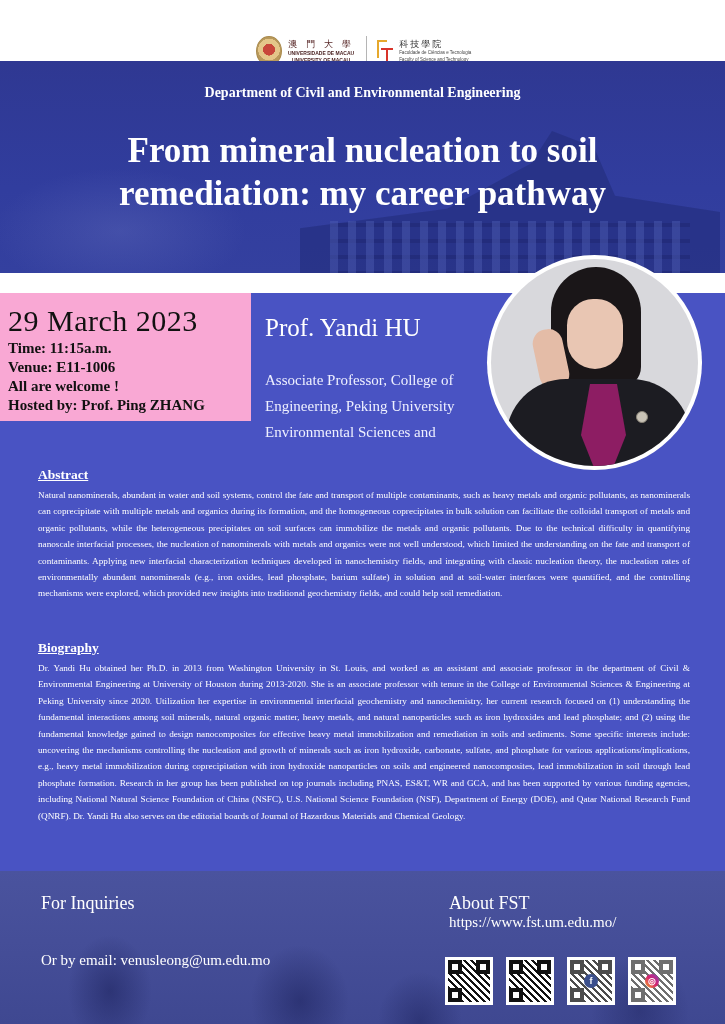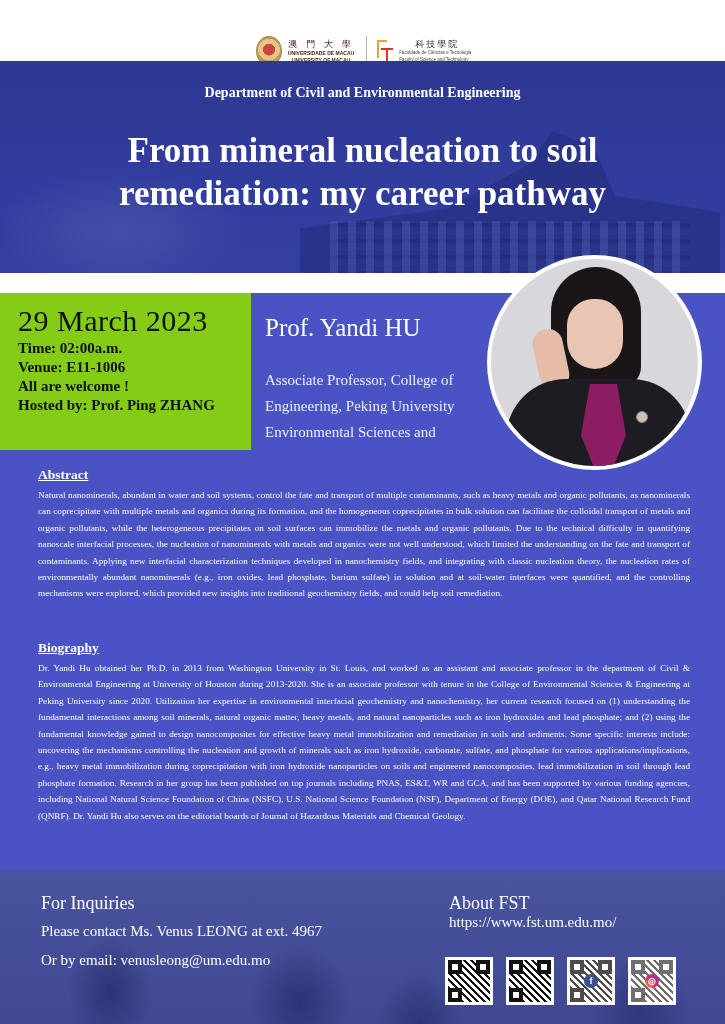--- a/index.html
+++ b/index.html
@@ -11,36 +11,36 @@
   .um-seal { width:26px; height:30px; border-radius:50%; background:radial-gradient(circle at 50% 45%, #c8463a 0 30%, #e4c689 31% 55%, #b99a5c 56% 100%); border:1px solid #a8884a; }
   .um-text { margin-left:6px; display:flex; flex-direction:column; align-items:center; line-height:1; }
   .um-cn { font-family:"DejaVu Serif",serif; font-size:9px; color:#5a2a2a; letter-spacing:3px; }
   .um-pt, .um-en { font-family:"Liberation Sans",sans-serif; font-size:5px; color:#4b2323; font-weight:bold; margin-top:2px; }
   .logo-divider { width:1px; height:30px; background:#b5b5b5; margin:0 10px 0 12px; }
   .fst-mark { width:16px; height:22px; position:relative; }
   .fst-mark .f { position:absolute; left:0; top:0; width:10px; height:18px; border-left:2px solid #e6a82c; border-top:2px solid #e6a82c; }
   .fst-mark .t { position:absolute; left:4px; top:8px; width:12px; height:14px; border-top:2px solid #d8342a; }
   .fst-mark .t:after { content:""; position:absolute; left:5px; top:0; width:2px; height:12px; background:#d8342a; }
   .fst-text { margin-left:6px; display:flex; flex-direction:column; line-height:1; }
-  .fst-cn { font-family:"DejaVu Serif",serif; font-size:9px; color:#333; letter-spacing:2px;margin-left:16px; }
+  .fst-cn { font-family:"DejaVu Serif",serif; font-size:9px; color:#333; letter-spacing:2px; }
   .fst-pt, .fst-en { font-family:"Liberation Sans",sans-serif; font-size:4.5px; color:#444; margin-top:2px; }
 
   .hero { position:absolute; left:0; top:61px; width:725px; height:212px;
     background:
       radial-gradient(ellipse 180px 90px at 120px 170px, rgba(120,130,200,0.25), transparent 70%),
       linear-gradient(180deg, #2f3892 0%, #313d9e 60%, #34409f 100%); overflow:hidden; }
   .bldg { position:absolute; left:300px; top:70px; width:420px; height:162px; background:rgba(38,48,130,0.75); clip-path:polygon(0 100%, 0 60%, 35% 48%, 55% 20%, 60% 0, 70% 10%, 75% 40%, 100% 50%, 100% 100%); }
   .bldg-win { position:absolute; left:330px; top:160px; width:360px; height:70px;
     background:repeating-linear-gradient(90deg, rgba(80,95,180,0.55) 0 8px, transparent 8px 18px),
                repeating-linear-gradient(0deg, rgba(30,38,110,0.6) 0 4px, transparent 4px 16px); opacity:0.8; }
   .dept { position:absolute; top:24px; left:0; width:725px; text-align:center; color:#ffffff; font-size:14px; font-weight:bold; }
   .title { position:absolute; top:68px; left:0; width:725px; text-align:center; color:#ffffff; font-size:35px; line-height:43px; font-weight:bold; }
 
   .main { position:absolute; left:0; top:293px; width:725px; height:578px; background:#4953c3; }
-  .datebox { position:absolute; left:0; top:293px; width:251px; height:157px; background:#84cc16; padding:10px 0 0 18px; }
+  .datebox { position:absolute; left:0; top:293px; width:251px; height:128px; background:#f9a8d4; padding:10px 0 0 8px; }
   .date { font-size:30px; color:#111; line-height:36px; letter-spacing:0.5px; }
   .info-line { font-size:15px; font-weight:bold; color:#111; line-height:19px; }
 
   .speaker-name { position:absolute; left:265px; top:314px; font-size:25px; color:#ffffff; }
   .affil { position:absolute; left:265px; top:367px; width:230px; font-size:15px; line-height:26px; color:#eef0ff; }
 
   .photo { position:absolute; left:487px; top:255px; width:215px; height:215px; border-radius:50%; background:#ffffff; padding:4px; }
   .photo-inner { width:100%; height:100%; border-radius:50%; overflow:hidden; position:relative; background:#d8d8dc; }
   .ph-hair { position:absolute; left:60px; top:8px; width:90px; height:120px; border-radius:45px 45px 20px 20px; background:#1a1618; }
   .ph-face { position:absolute; left:76px; top:40px; width:56px; height:70px; border-radius:28px 28px 30px 30px; background:#e9c6b3; }
@@ -107,21 +107,21 @@
   <div class="title">
     <div>From mineral nucleation to soil</div>
     <div>remediation: my career pathway</div>
   </div>
 </div>
 
 <div class="main"></div>
 
 <div class="datebox">
   <div class="date">29 March 2023</div>
-  <div class="info-line">Time: 02:00a.m.</div>
+  <div class="info-line">Time: 11:15a.m.</div>
   <div class="info-line">Venue: E11-1006</div>
   <div class="info-line">All are welcome !</div>
   <div class="info-line">Hosted by:  Prof. Ping ZHANG</div>
 </div>
 
 <div class="speaker-name">Prof. Yandi HU</div>
 <div class="affil">
   <div>Associate Professor, College of</div>
   <div>Engineering, Peking University</div>
   <div>Environmental Sciences and</div>
@@ -139,21 +139,20 @@
 </div>
 
 <div class="section-h" style="top:467px;">Abstract</div>
 <div class="para" style="top:487px;">Natural nanominerals, abundant in water and soil systems, control the fate and transport of multiple contaminants, such as heavy metals and organic pollutants, as nanominerals can coprecipitate with multiple metals and organics during its formation, and the homogeneous coprecipitates in bulk solution can facilitate the colloidal transport of metals and organic pollutants, while the heterogeneous precipitates on soil surfaces can immobilize the metals and organic pollutants. Due to the technical difficulty in quantifying nanoscale interfacial processes, the nucleation of nanominerals with metals and organics were not well understood, which limited the understanding on the fate and transport of contaminants. Applying  new interfacial characterization techniques developed in nanochemistry fields, and integrating with classic nucleation theory, the nucleation rates of environmentally abundant nanominerals (e.g., iron oxides, lead phosphate, barium sulfate) in solution and at soil-water interfaces were quantified, and the controlling mechanisms were explored, which provided new insights into traditional geochemistry fields, and could help soil remediation.</div>
 
 <div class="section-h" style="top:640px;">Biography</div>
 <div class="para" style="top:660px;">Dr. Yandi Hu obtained her Ph.D. in 2013 from Washington University in St. Louis, and worked as an assistant and associate professor in the department of Civil &amp; Environmental Engineering at University of Houston during 2013-2020. She is an associate professor with tenure in the College of Environmental Sciences &amp; Engineering at Peking University since 2020. Utilization her expertise in environmental interfacial geochemistry and nanochemistry, her current research focused on (1) understanding the fundamental interactions among soil minerals, natural organic matter, heavy metals, and natural nanoparticles such as iron hydroxides and lead phosphate; and (2) using the fundamental knowledge gained to design nanocomposites for effective heavy metal immobilization and remediation in soils and sediments. Some specific interests include: uncovering the mechanisms controlling the nucleation and growth of minerals such as iron hydroxide, carbonate, sulfate, and phosphate for various applications/implications, e.g., heavy metal immobilization during coprecipitation with iron hydroxide nanoparticles on soils and engineered nanocomposites, lead immobilization in soil through lead phosphate formation. Research in her group has been published on top journals including PNAS, ES&amp;T, WR and GCA, and has been supported by various funding agencies, including National Natural Science Foundation of China (NSFC), U.S. National Science Foundation (NSF), Department of Energy (DOE), and Qatar National Research Fund (QNRF). Dr. Yandi Hu also serves on the editorial boards of Journal of Hazardous Materials and Chemical Geology.</div>
 
 <div class="footer">
   <div class="f-h" style="left:41px; top:22px;">For Inquiries</div>
-  <div class="f-line" style="left:41px; top:52px;">Please contact Ms. Venus LEONG at ext. 4967</div>
   <div class="f-line" style="left:41px; top:81px;">Or by email: venusleong@um.edu.mo</div>
 
   <div class="f-h" style="left:449px; top:22px;">About FST</div>
   <div class="f-line" style="left:449px; top:43px;">https://www.fst.um.edu.mo/</div>
 
   <div class="qr" style="left:445px;">
       <div class="qr-grid"></div>
     </div>
   <div class="qr" style="left:506px;">
       <div class="qr-grid"></div>

